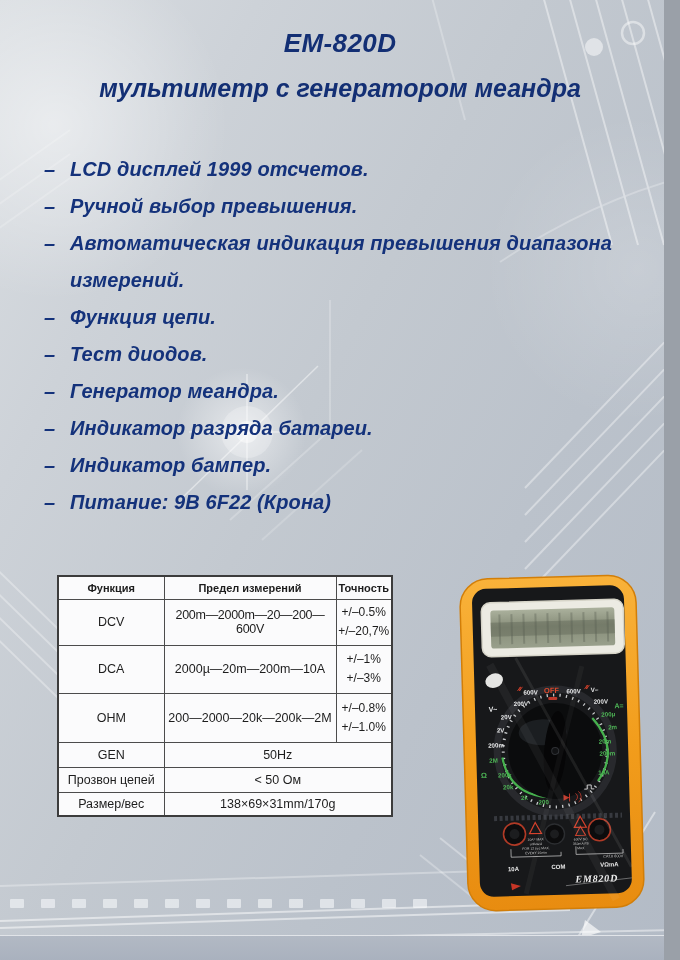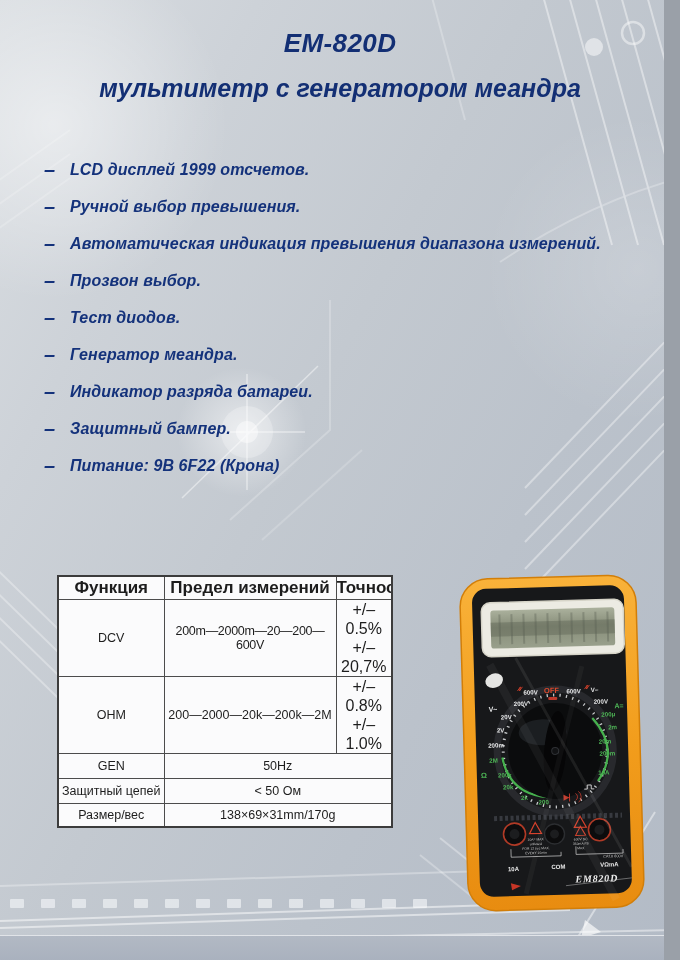--- a/index.html
+++ b/index.html
@@ -15,30 +15,30 @@
   .bottom-band{position:absolute;left:0;top:935px;width:680px;height:25px;z-index:0;
     background:linear-gradient(#b2b9c4,#a9b1be);border-top:1px solid rgba(255,255,255,.65);}
   .title{position:absolute;top:28px;left:0;width:680px;text-align:center;z-index:2;
     font-size:26px;font-weight:bold;font-style:italic;color:#132f74;letter-spacing:.4px;}
   .subtitle{position:absolute;top:74px;left:0;width:680px;text-align:center;z-index:2;
     font-size:25px;font-weight:bold;font-style:italic;color:#132f74;}
   .features{position:absolute;left:44px;top:151px;width:592px;z-index:2;}
   .feat{display:flex;align-items:flex-start;}
   .feat .dash{width:26px;flex:0 0 26px;font-size:20px;line-height:37px;
     font-weight:bold;font-style:italic;color:#14327b;}
-  .feat .ftext{width:564px;font-size:16px;line-height:37px;font-weight:bold;
+  .feat .ftext{width:564px;font-size:20px;line-height:37px;font-weight:bold;
     font-style:italic;color:#14327b;letter-spacing:.1px;}
   table.spec{position:absolute;left:57px;top:575px;z-index:2;border-collapse:collapse;
     background:#fbfbfc;border:2px solid #3c3c3c;table-layout:fixed;width:334px;}
   table.spec th,table.spec td{border:1px solid #4c4c4c;padding:0;vertical-align:middle;
     text-align:center;color:#1d1d1d;font-size:12.5px;overflow:hidden;}
-  table.spec th{font-weight:bold;font-size:17px;}
+  table.spec th{font-weight:bold;font-size:11px;}
   td.rng{font-size:12px;}
   td.tight{font-size:11.6px;letter-spacing:-.3px;margin-top:22px;}
-  td.acc span{display:block;line-height:19px;font-size:16px;}
+  td.acc span{display:block;line-height:19px;font-size:12px;}
   td.rright{text-align:right;padding-right:3px;margin-left:16px;}
   .device{position:absolute;left:462px;top:571px;width:182px;height:345px;z-index:3;
     transform:rotate(-1.6deg);}
   .dlbl{font-family:"Liberation Sans",sans-serif;font-weight:bold;text-anchor:middle;}
   .dw{fill:#e6e7e8;font-size:6.2px;}
   .dg{fill:#4db455;font-size:6.2px;}
   .dr{fill:#e04a2c;font-size:7.5px;}
   .jlbl{fill:#e9e9e9;font-size:6px;font-weight:bold;text-anchor:middle;}
   .wtx{fill:#c9c9c9;font-size:3.4px;text-anchor:middle;}
   .brand{fill:#ececec;font-size:10px;font-weight:bold;font-style:italic;
@@ -135,37 +135,37 @@
     <div class="feat">
         <span class="dash">–</span>
         <span class="ftext">Ручной выбор превышения.</span>
       </div>
     <div class="feat">
         <span class="dash">–</span>
         <span class="ftext">Автоматическая индикация превышения диапазона измерений.</span>
       </div>
     <div class="feat">
         <span class="dash">–</span>
-        <span class="ftext">Прозвон выбор.</span>
+        <span class="ftext">Функция цепи.</span>
       </div>
     <div class="feat">
         <span class="dash">–</span>
         <span class="ftext">Тест диодов.</span>
       </div>
     <div class="feat">
         <span class="dash">–</span>
         <span class="ftext">Генератор меандра.</span>
       </div>
     <div class="feat">
         <span class="dash">–</span>
         <span class="ftext">Индикатор разряда батареи.</span>
       </div>
     <div class="feat">
         <span class="dash">–</span>
-        <span class="ftext">Защитный бампер.</span>
+        <span class="ftext">Индикатор бампер.</span>
       </div>
     <div class="feat">
         <span class="dash">–</span>
         <span class="ftext">Питание: 9В 6F22 (Крона)</span>
       </div>
   </div>
 
   <table class="spec">
     <colgroup>
         <col style="width:106px">
@@ -179,34 +179,42 @@
       <th>Точность</th>
     </tr>
     <tr style="height:46px">
       <td>DCV</td>
       <td class="rng tight">200m—2000m—20—200—600V</td>
       <td class="acc">
             <span>+/–0.5%</span>
             <span>+/–20,7%</span>
           </td>
     </tr>
+    <tr style="height:48px">
+      <td>DCA</td>
+      <td class="rng">2000µ—20m—200m—10A</td>
+      <td class="acc">
+            <span>+/–1%</span>
+            <span>+/–3%</span>
+          </td>
+    </tr>
     <tr style="height:49px">
       <td>OHM</td>
       <td class="rng">200—2000—20k—200k—2M</td>
       <td class="acc">
             <span>+/–0.8%</span>
             <span>+/–1.0%</span>
           </td>
     </tr>
     <tr style="height:25px">
       <td>GEN</td>
       <td class="rng" colspan="2">50Hz</td>
     </tr>
     <tr style="height:25px">
-      <td>Защитный цепей</td>
+      <td>Прозвон цепей</td>
       <td class="rng" colspan="2">&lt; 50 Ом</td>
     </tr>
     <tr style="height:24px">
       <td class="rright">Размер/вес</td>
       <td class="rng" colspan="2">138×69×31mm/170g</td>
     </tr>
   </tbody>
     </table>
 
   <div class="device">

